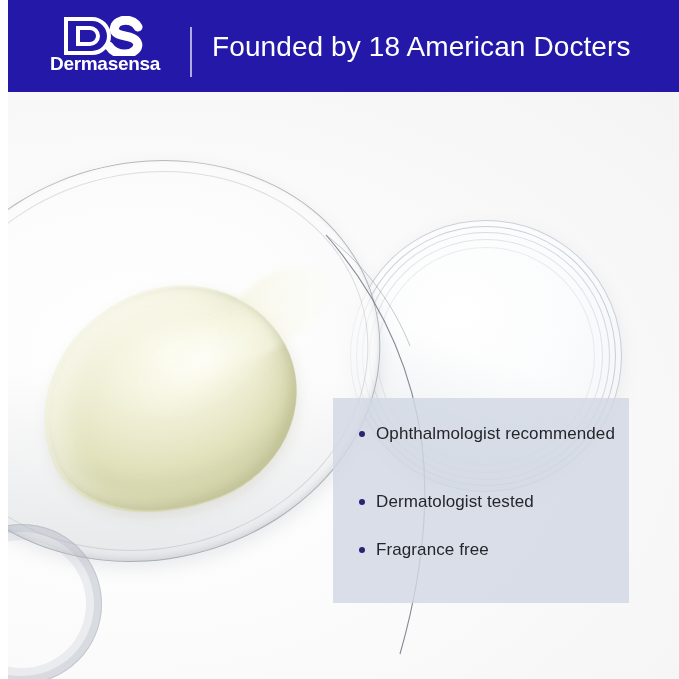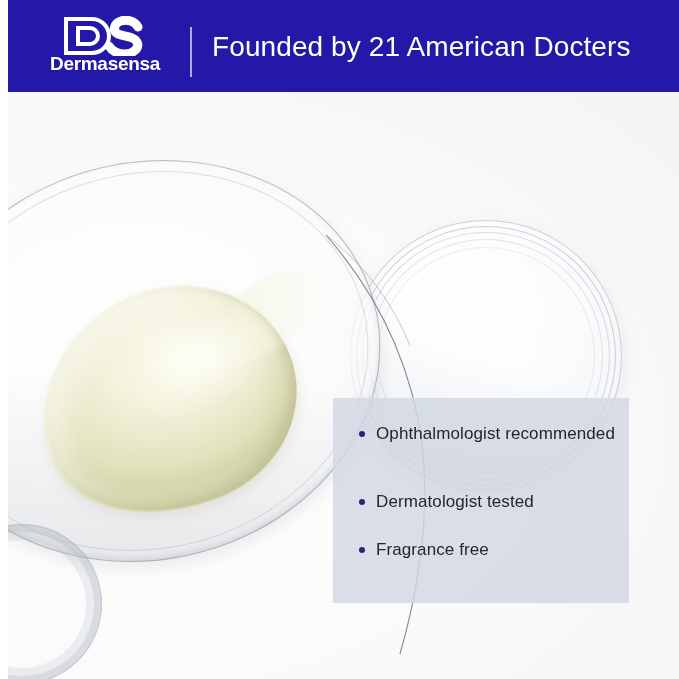--- a/index.html
+++ b/index.html
@@ -301,21 +301,21 @@
             <path d="M4 3 H30 a17 17 0 0 1 0 34 H4 Z" fill="none" stroke="#ffffff" stroke-width="4"></path>
             <path d="M16 12 H28 a8 8 0 0 1 0 16 H16 Z" fill="none" stroke="#ffffff" stroke-width="4"></path>
             <path d="M76 11 c-3-6-11-8-17-6 c-7 2-9 10-3 13 c6 3 16 2 19 8 c3 6-4 12-12 12 c-7 0-13-3-16-8" fill="none" stroke="#ffffff" stroke-width="9" stroke-linecap="round"></path>
           </svg>
         </span>
         <span class="logo-word">Dermasensa</span>
       </div>
 
       <div class="header-divider"></div>
 
-      <div class="header-tagline">Founded by 21 American Docters</div>
+      <div class="header-tagline">Founded by 18 American Docters</div>
     </div>
   </div>
 
   <div class="stage">
 
     <div class="dish-back"></div>
     <div class="ring r1"></div>
     <div class="ring r2"></div>
     <div class="ring r3"></div>
     <div class="ring r4"></div>

